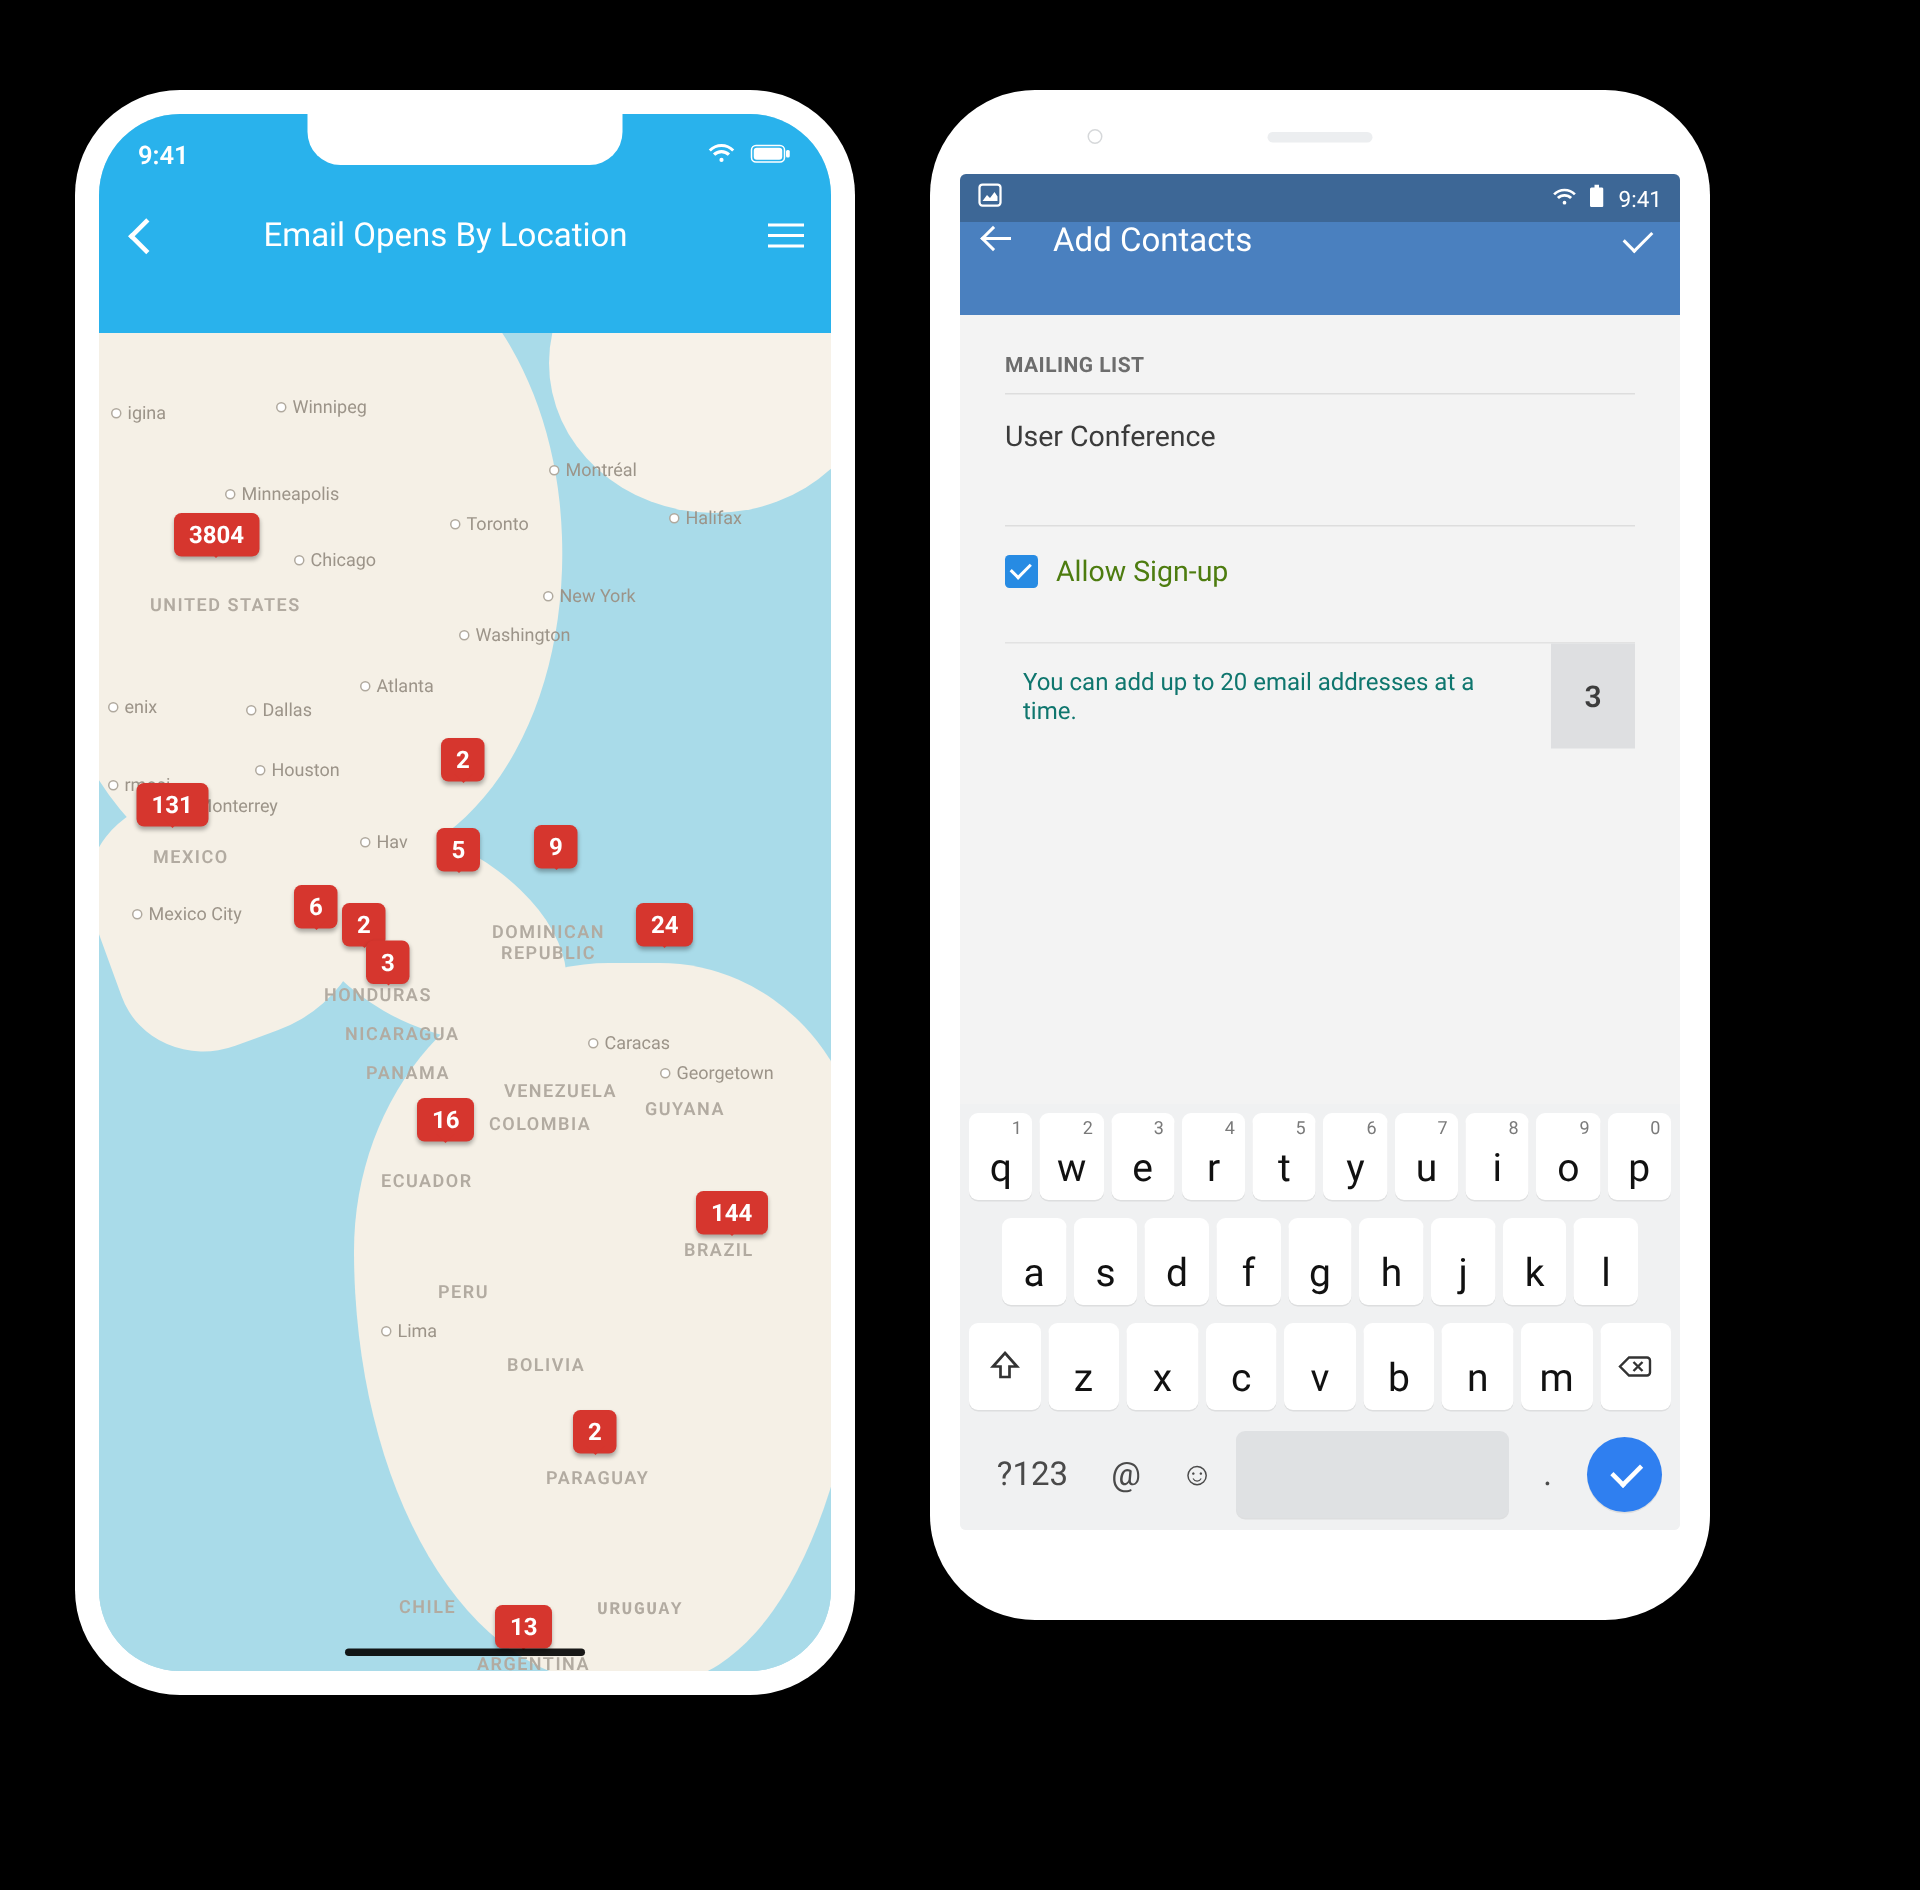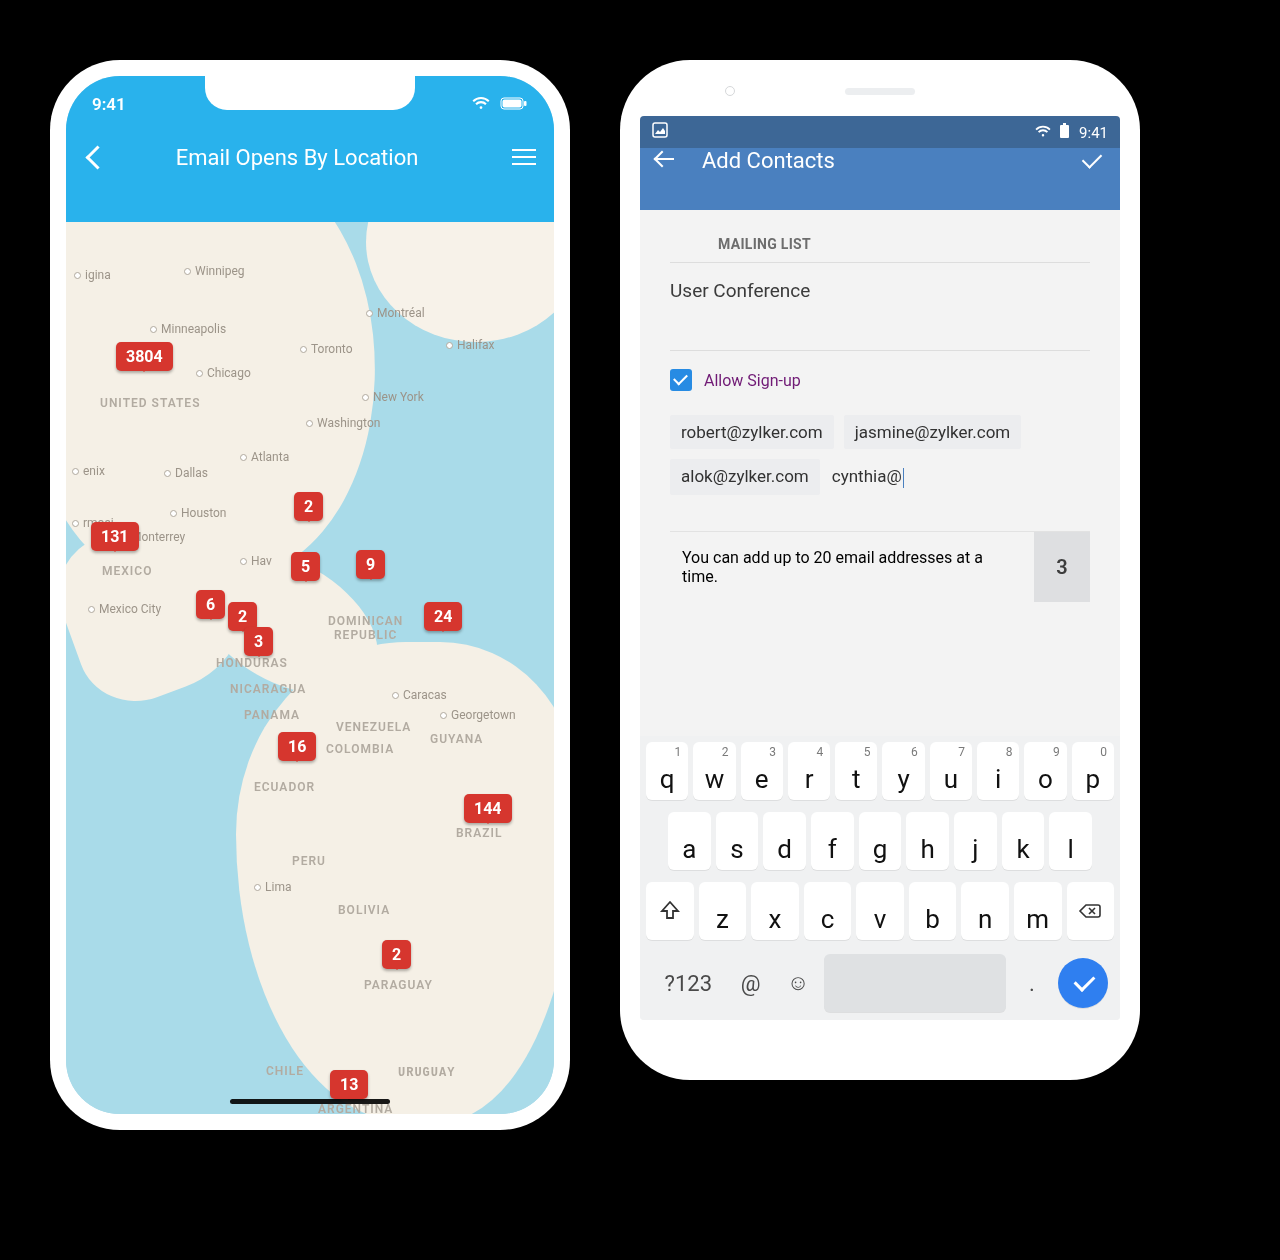--- a/index.html
+++ b/index.html
@@ -50,37 +50,37 @@
   .android-status { height:32px; background:#3d6796; color:#fff; display:flex; align-items:center; justify-content:space-between; padding:0 12px; font-size:15px; }
   .android-header { height:62px; background:#4a80bf; color:#fff; display:flex; align-items:flex-start; padding:0 16px; gap:24px; }
   .android-title { font-size:22px; font-weight:400; flex:1; }
   .arrow-left { width:22px; height:22px; position:relative; }
   .arrow-left::before { content:""; position:absolute; width:18px; height:2px; background:#fff; top:10px; left:0; }
   .arrow-left::after { content:""; position:absolute; width:10px; height:10px; border-left:2px solid #fff; border-bottom:2px solid #fff; transform:rotate(45deg); top:5px; left:0;}
   .check { width:24px; height:24px; position:relative; }
   .check::before { content:""; position:absolute; width:16px; height:9px; border-left:2.5px solid #fff; border-bottom:2.5px solid #fff; transform:rotate(-45deg); top:5px; left:3px;}
 
   .content { flex:1; background:#f3f3f3; padding:26px 30px 0 30px; color:#333; overflow:hidden;}
-  .section-label { font-size:14px; font-weight:700; color:#6d6d6d; letter-spacing:.3px; margin-bottom:10px;margin-left:48px; }
+  .section-label { font-size:14px; font-weight:700; color:#6d6d6d; letter-spacing:.3px; margin-bottom:10px; }
   .divider { height:1px; background:#ddd; margin-bottom:16px; }
   .value-text { font-size:19px; color:#3b3b3b; margin-bottom:48px; }
 
   .checkbox-row { display:flex; align-items:center; gap:12px; margin:18px 0 24px 0; }
   .checkbox { width:22px; height:22px; background:#278be3; border-radius:3px; color:#fff; position:relative; }
   .checkbox::after { content:""; position:absolute; width:11px; height:6px; border-left:2.5px solid #fff; border-bottom:2.5px solid #fff; transform:rotate(-45deg); top:5px; left:4px; }
-  .checkbox-label { font-size:16px; color:#701a75; }
+  .checkbox-label { font-size:19px; color:#4d7c0f; }
 
   .chips { display:flex; flex-wrap:wrap; gap:10px 10px; }
   .chip { background:#ecedef; padding:7px 11px; font-size:17px; color:#323232; border-radius:2px; }
   .typing { font-size:17px; color:#323232; padding:7px 2px; position:relative;}
   .typing::after { content:""; display:inline-block; width:1px; height:20px; background:#4a80bf; vertical-align:middle; margin-left:1px; animation:blink 1s steps(1) infinite;}
   @keyframes blink { 50% { opacity:0; } }
 
   .hint-bar { display:flex; align-items:center; margin-top:36px; border-top:1px solid #e2e2e2; }
-  .hint-text { flex:1; padding:16px 12px; font-size:16px; color:#000000; }
+  .hint-text { flex:1; padding:16px 12px; font-size:16px; color:#0f766e; }
   .hint-count { width:56px; align-self:stretch; background:#dedfe1; display:flex; align-items:center; justify-content:center; font-size:20px; font-weight:600; color:#3d3d3d;}
 
   .keyboard { background:#f0f1f2; }
   .krow { display:flex; padding:6px 6px; gap:5px; }
   .krow.center { padding-left:28px; padding-right:28px; }
   .key { flex:1; background:#fff; border-radius:6px; height:58px; display:flex; align-items:flex-end; justify-content:center; font-size:26px; color:#111; position:relative; padding-bottom:6px; box-shadow:0 1px 0 rgba(0,0,0,.08);}
   .key .num { position:absolute; top:3px; right:7px; font-size:12px; color:#7a7a7a;}
   .key.func { background:#fff; font-size:24px; align-items:center; padding-bottom:0;}
   .key.plain { background:transparent; box-shadow:none; font-size:22px; color:#4a4a4a; align-items:center; padding-bottom:0;}
   .key.space { flex:3; background:#dfe1e3; align-items:center; padding-bottom:0;}
@@ -232,26 +232,20 @@
         <div class="divider"></div>
         <div class="value-text">User Conference</div>
 
         <div class="divider"></div>
 
         <div class="checkbox-row">
           <div class="checkbox"></div>
           <div class="checkbox-label">Allow Sign-up</div>
         </div>
 
-        <div class="chips" id="chips">
-            <div class="chip">robert@zylker.com</div>
-            <div class="chip">jasmine@zylker.com</div>
-            <div class="chip">alok@zylker.com</div>
-            <div class="typing">cynthia@</div>
-          </div>
 
         <div class="hint-bar">
           <div class="hint-text">You can add up to 20 email addresses at a time.</div>
           <div class="hint-count">3</div>
         </div>
       </div>
 
       <div class="keyboard">
         <div class="krow" id="krow1">
             <div class="key"><span class="num">1</span>q</div>

